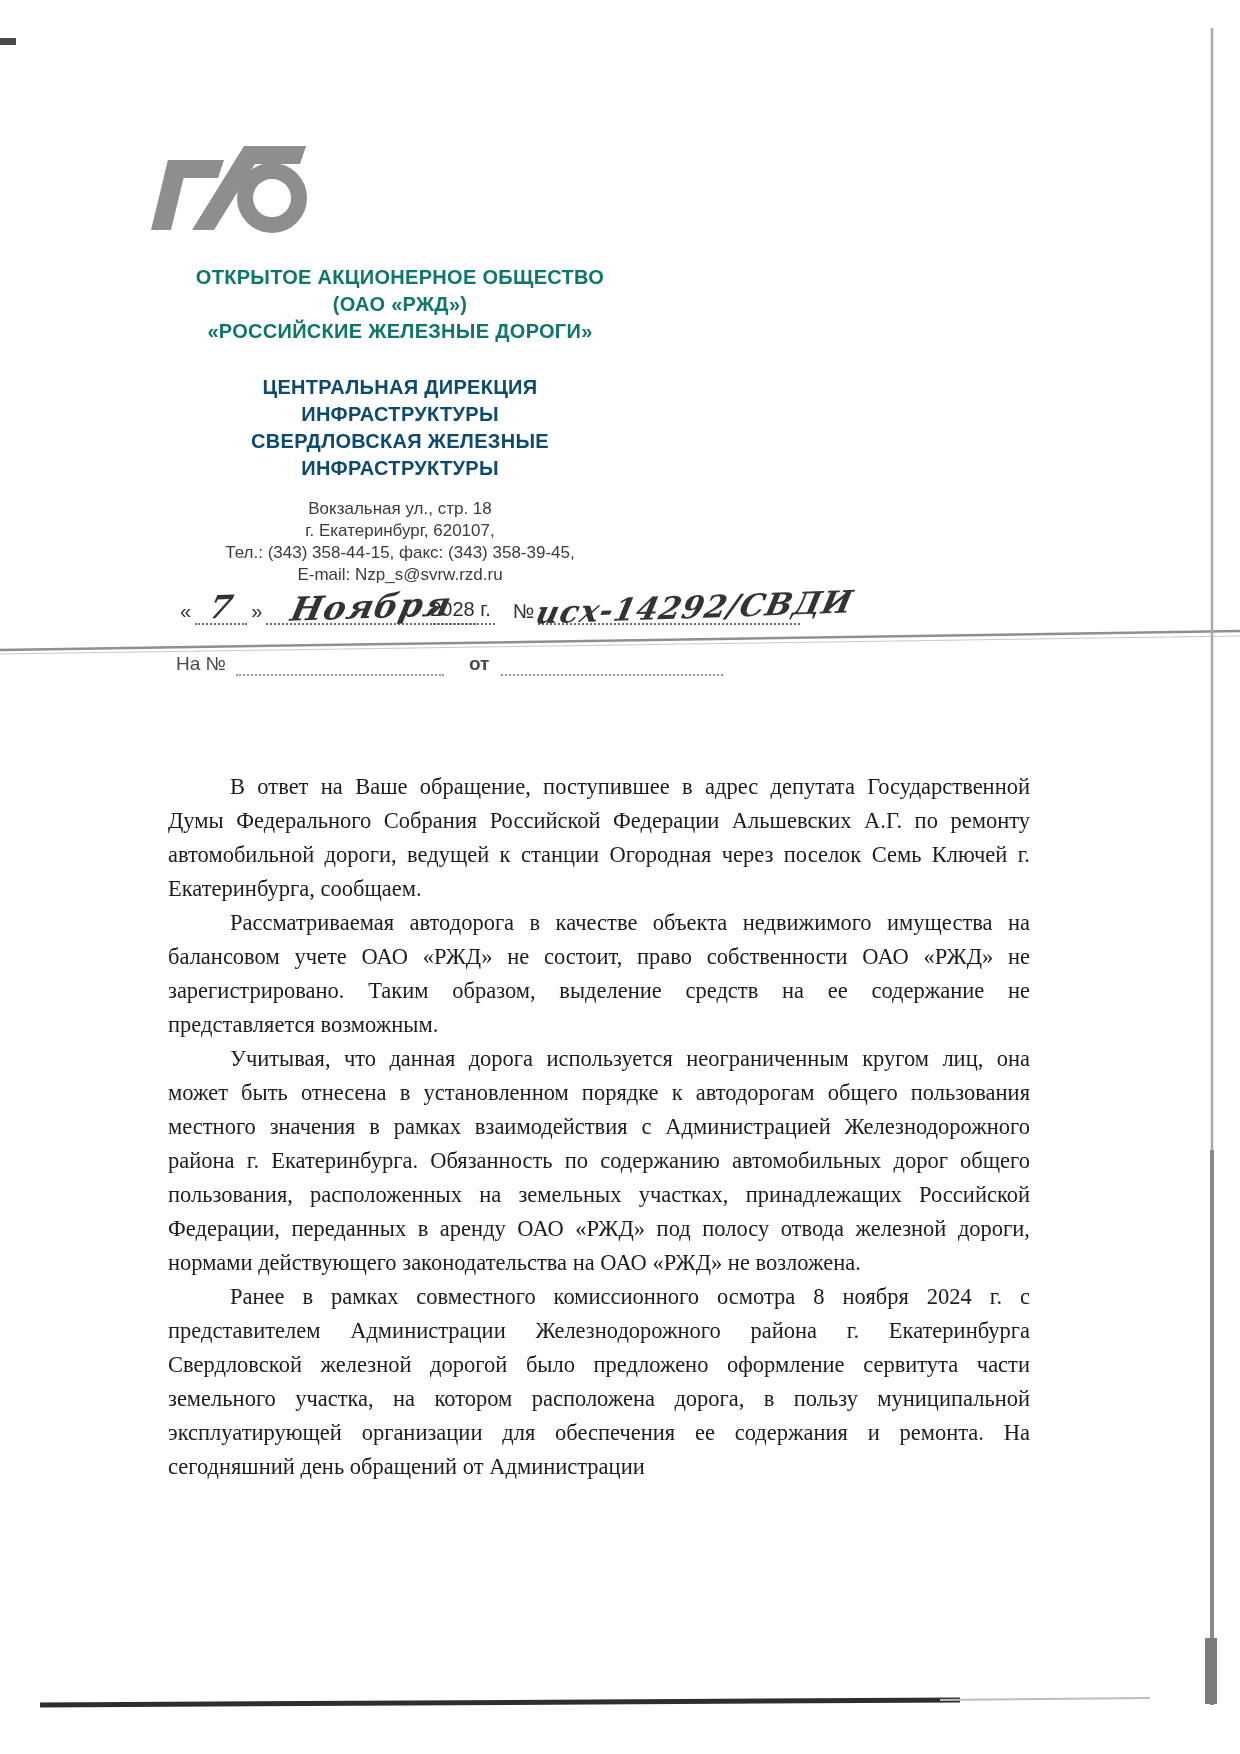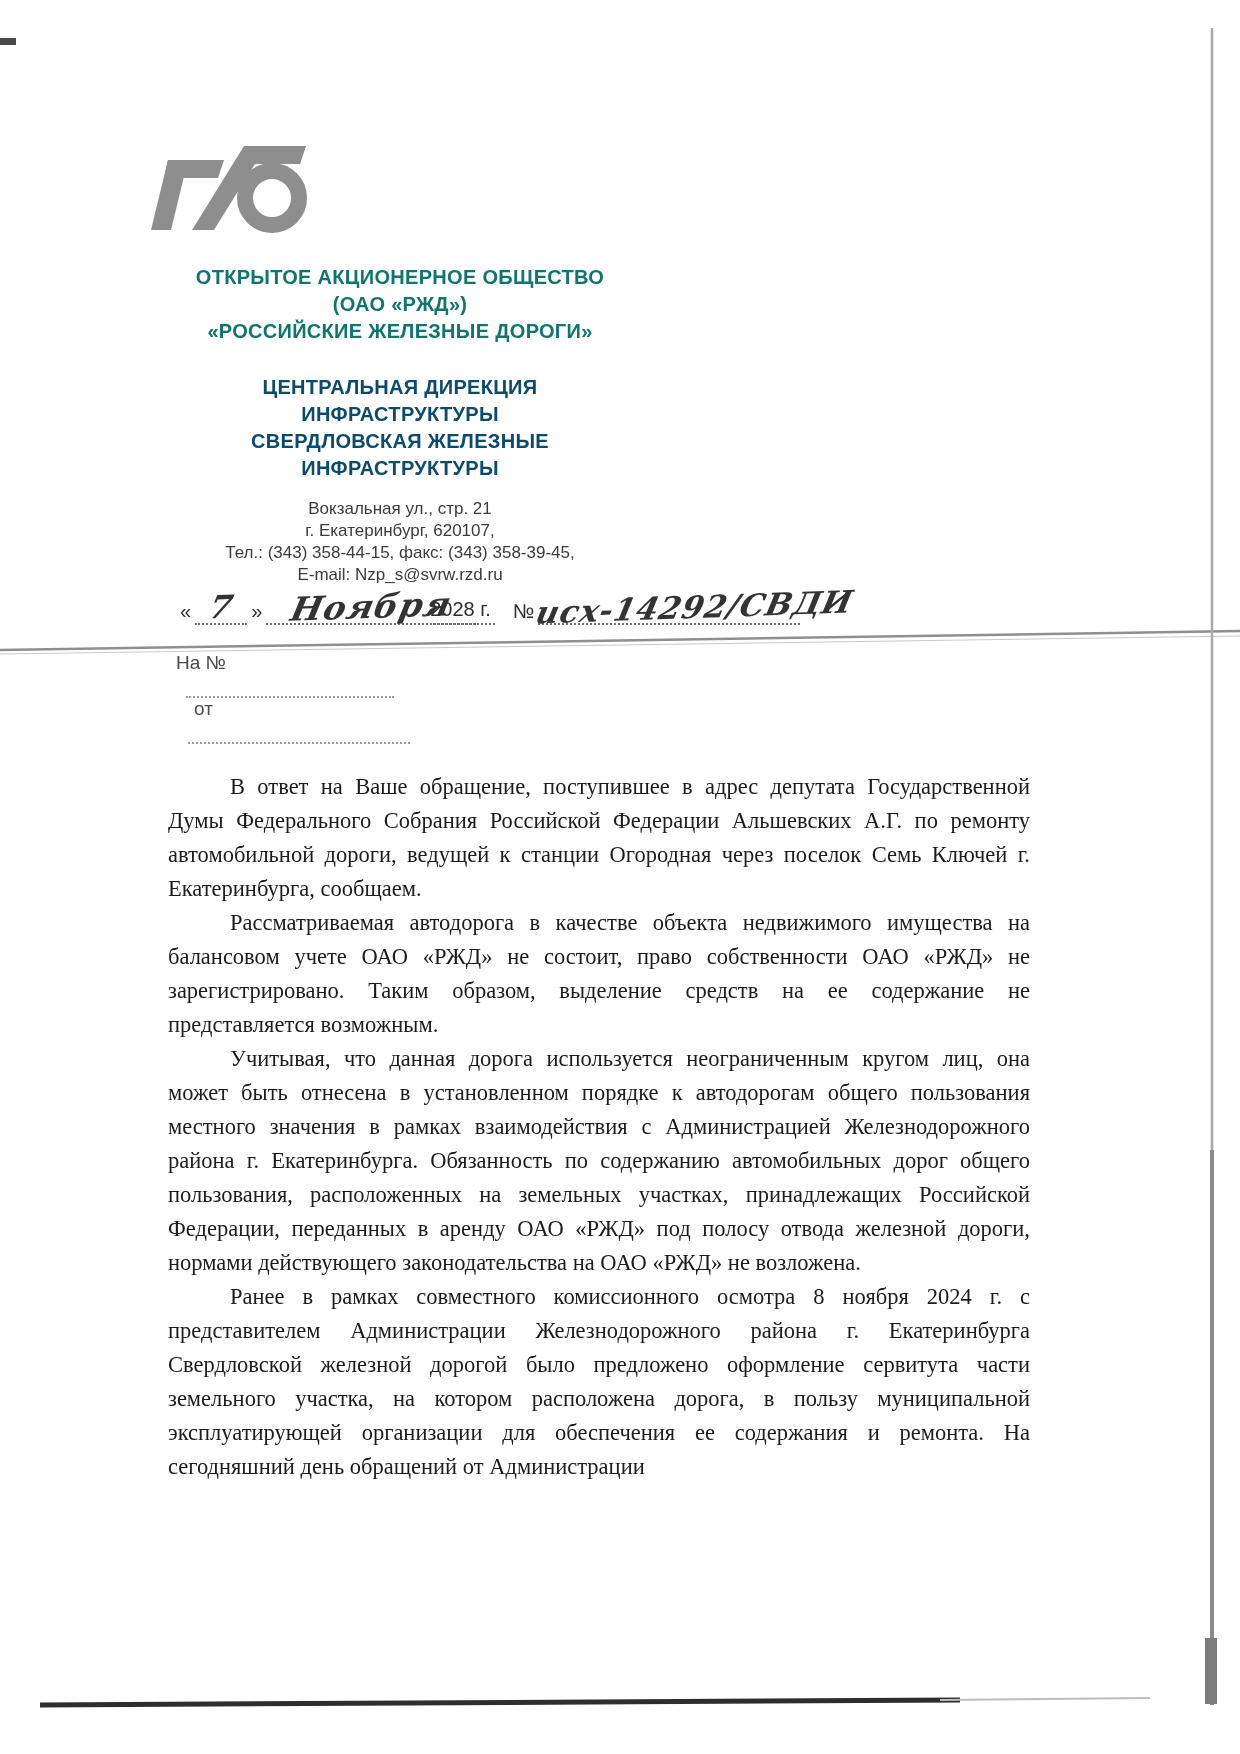--- a/index.html
+++ b/index.html
@@ -20,22 +20,22 @@
   .date-line { position:absolute; left:176px; top:594px; display:flex; align-items:flex-end;
                font-size:20px; color:#2e2e2e; }
   .blank { border-bottom:2px dotted #6f6f6f; display:inline-block; text-align:center; }
   .hand  { font-family:"DejaVu Serif", serif; font-style:italic; font-weight:bold;
            color:#333333; display:inline-block; transform:skewX(-14deg) rotate(-2deg); }
   .hand-day    { font-size:32px; line-height:26px; }
   .hand-month  { font-size:33px; line-height:26px; letter-spacing:1px; white-space:nowrap; }
   .hand-number { font-size:31px; line-height:26px; letter-spacing:1px; white-space:nowrap; }
   .printed-piece { padding:0 4px 2px 4px; }
   
-  .ref-line { position:absolute; left:176px; top:652px; display:flex; align-items:flex-start;
-              font-size:19px; color:#4a4a4a;flex-direction:column; }
+  .ref-line { position:absolute; left:176px; top:652px; display:flex; align-items:center;
+              font-size:19px; color:#4a4a4a; }
   .ref-blank { border-bottom:2px dotted #9a9a9a; display:inline-block; height:22px; }
   
   .body-text { position:absolute; left:168px; top:770px; width:862px; }
   .body-text p {
     margin:0; font-family:"Liberation Serif", serif;
     font-size:22.5px; line-height:34px; text-align:justify; text-indent:62px;
     color:#1c1c1c;
   }
   
   .artifacts { position:absolute; left:0; top:0; width:1240px; height:1754px; pointer-events:none; }
@@ -64,40 +64,40 @@
   </div>
 
   <div class="dept-block">
     <div>ЦЕНТРАЛЬНАЯ ДИРЕКЦИЯ</div>
     <div>ИНФРАСТРУКТУРЫ</div>
     <div>СВЕРДЛОВСКАЯ ЖЕЛЕЗНЫЕ</div>
     <div>ИНФРАСТРУКТУРЫ</div>
   </div>
 
   <div class="addr-block">
-    <div>Вокзальная ул., стр. 21</div>
+    <div>Вокзальная ул., стр. 18</div>
     <div>г. Екатеринбург, 620107,</div>
     <div>Тел.: (343) 358-44-15, факс: (343) 358-39-45,</div>
     <div>E-mail:  Nzp_s@svrw.rzd.ru</div>
   </div>
 
   <div class="date-line">
     <span class="printed-piece">«</span>
     <span class="blank" style="width:52px;"><span class="hand hand-day">7</span></span>
     <span class="printed-piece">»</span>
     <span class="blank" style="width:210px;"><span class="hand hand-month">Ноября</span></span>
     <span class="printed-piece" style="border-bottom:2px dotted #6f6f6f; margin-left:-46px; padding-left:0;">2028 г.</span>
     <span class="printed-piece" style="margin-left:14px;">№</span>
     <span class="blank" style="width:262px;"><span class="hand hand-number">исх-14292/СВДИ</span></span>
   </div>
 
   <div class="ref-line">
     <span>На №</span>
     <span class="ref-blank" style="width:208px; margin-left:10px;"></span>
-    <span style="margin-left:18px;">от</span>
+    <span style="margin-left:25px;font-weight:bold;">от</span>
     <span class="ref-blank" style="width:222px; margin-left:12px;"></span>
   </div>
 
   <div class="body-text">
     <p>В ответ на Ваше обращение, поступившее в адрес депутата Государственной Думы Федерального Собрания Российской Федерации Альшевских А.Г. по ремонту автомобильной дороги, ведущей к станции Огородная через поселок Семь Ключей г. Екатеринбурга, сообщаем.</p>
     <p>Рассматриваемая автодорога в качестве объекта недвижимого имущества на балансовом учете ОАО «РЖД» не состоит, право собственности ОАО «РЖД» не зарегистрировано. Таким образом, выделение средств на ее содержание не представляется возможным.</p>
     <p>Учитывая, что данная дорога используется неограниченным кругом лиц, она может быть отнесена в установленном порядке к автодорогам общего пользования местного значения в рамках взаимодействия с Администрацией Железнодорожного района г. Екатеринбурга. Обязанность по содержанию автомобильных дорог общего пользования, расположенных на земельных участках, принадлежащих Российской Федерации, переданных в аренду ОАО «РЖД» под полосу отвода железной дороги, нормами действующего законодательства на ОАО «РЖД» не возложена.</p>
     <p>Ранее в рамках совместного комиссионного осмотра 8 ноября 2024 г. с представителем Администрации Железнодорожного района г. Екатеринбурга Свердловской железной дорогой было предложено оформление сервитута части земельного участка, на котором расположена дорога, в пользу муниципальной эксплуатирующей организации для обеспечения ее содержания и ремонта. На сегодняшний день обращений от Администрации</p>
   </div>
 

